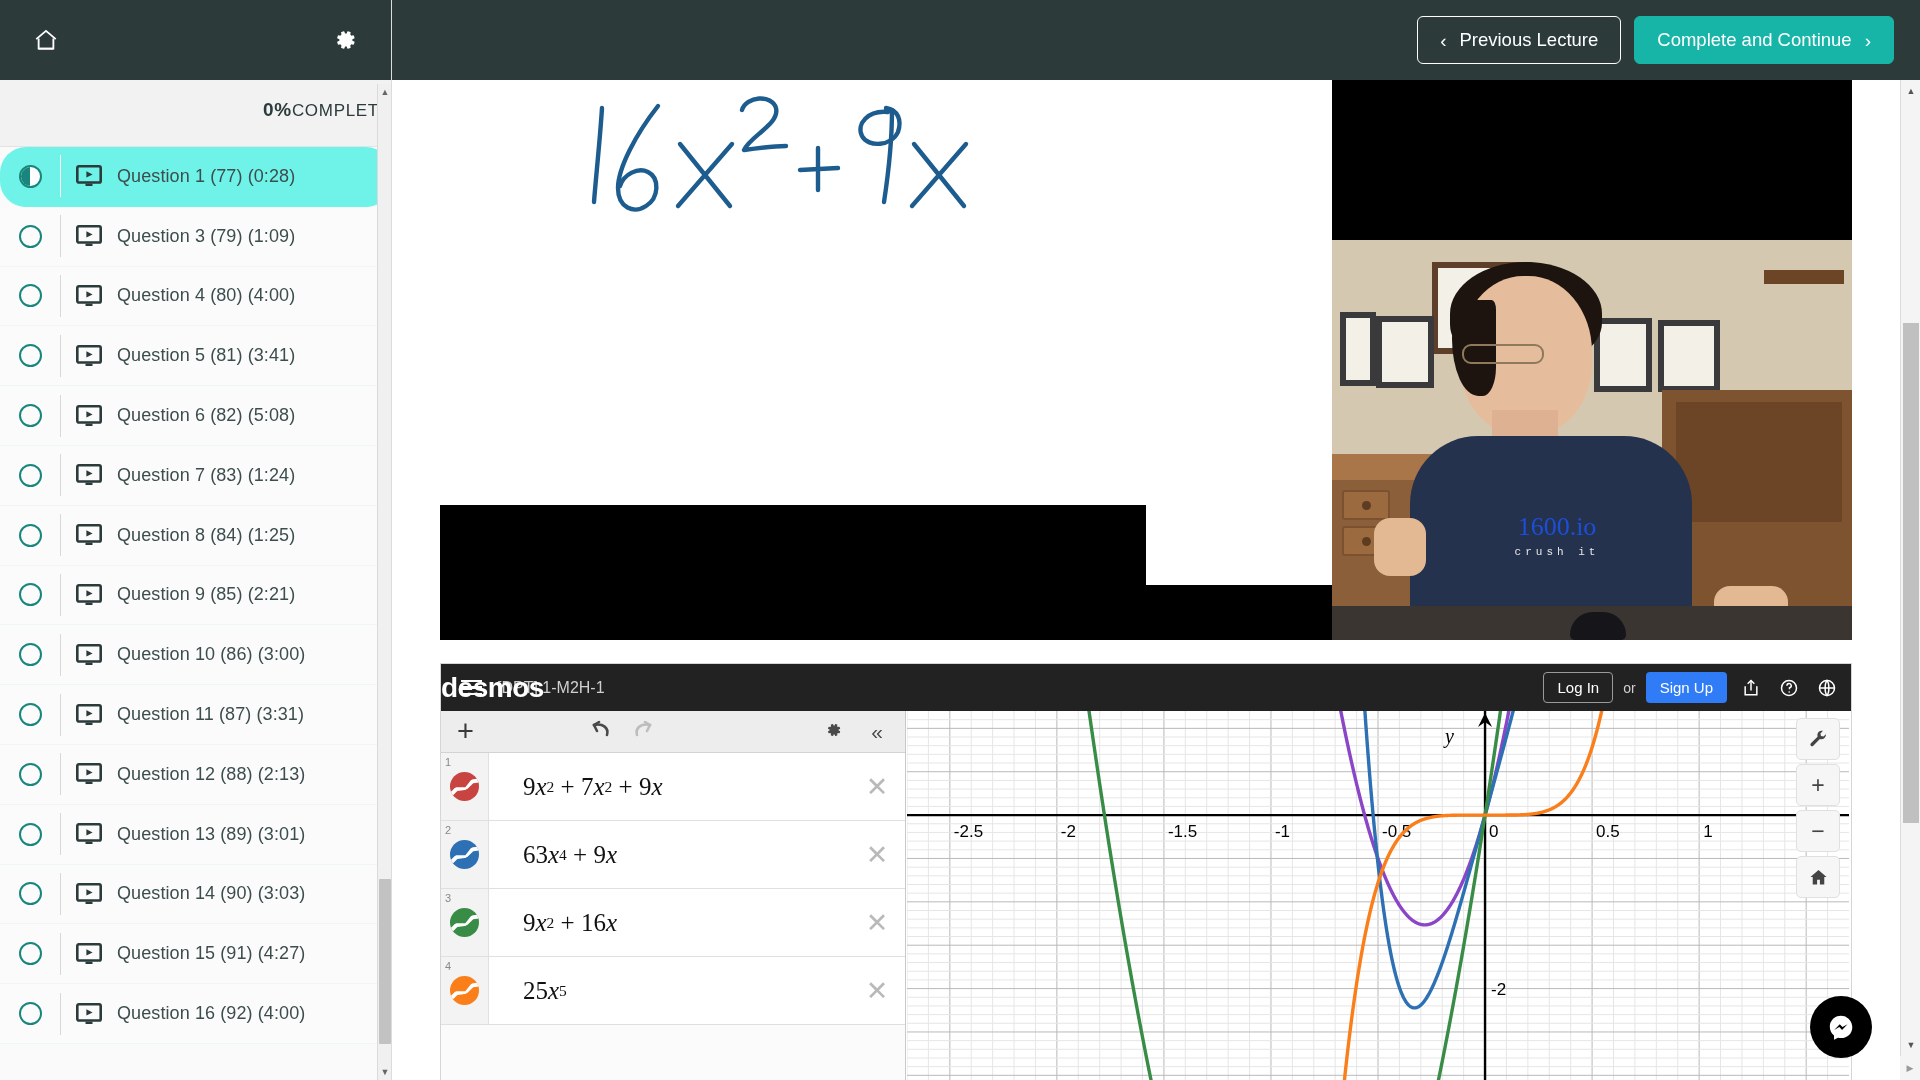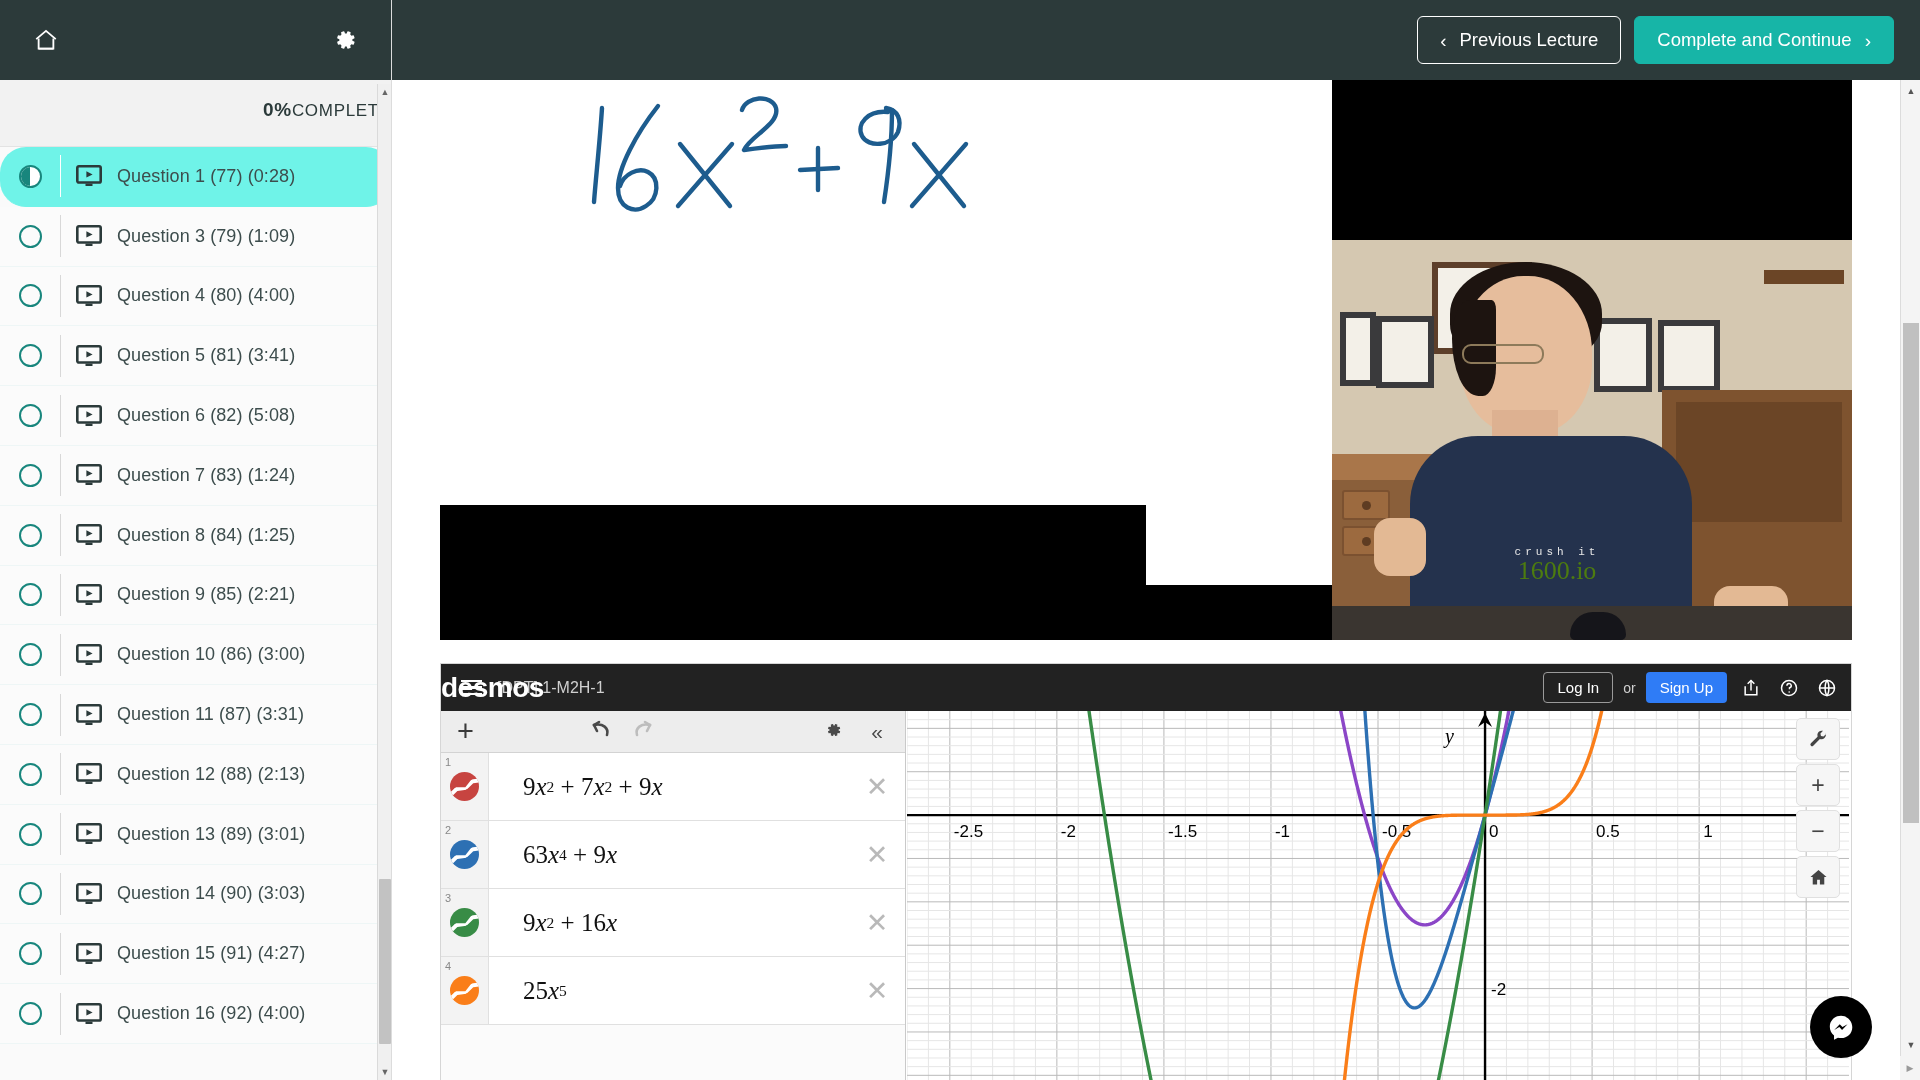--- a/index.html
+++ b/index.html
@@ -203,21 +203,21 @@
     position:absolute; left:130px; top:104px; width:82px; height:20px;
     border:2px solid #8d7a5a; border-radius:9px;
   }
   .person-neck { position:absolute; left:160px; top:170px; width:66px; height:44px; background:#ddb191; }
   .person-body {
     position:absolute; left:78px; top:196px; width:282px; height:210px;
     background:#24324d; border-radius:68px 68px 0 0;
   }
   .shirt-logo {
     position:absolute; left:140px; top:272px; width:170px; text-align:center;
-    color:#4d7c0f; font-family:"Liberation Serif", serif; font-size:26px;margin-top:44px;
+    color:#1d4ed8; font-family:"Liberation Serif", serif; font-size:26px;
   }
   .shirt-sub {
     position:absolute; left:140px; top:306px; width:170px; text-align:center;
     color:#e7e7e7; font-family:"Liberation Mono", monospace; font-size:11px; letter-spacing:4px;
   }
   .hand {
     position:absolute; background:#e3b994; border-radius:16px;
   }
   .cam-desk-front { position:absolute; left:0; right:0; bottom:0; height:34px; background:#3a3530; }
   .mouse { position:absolute; left:238px; bottom:0; width:56px; height:28px; background:#15151a; border-radius:26px 26px 6px 6px;}

